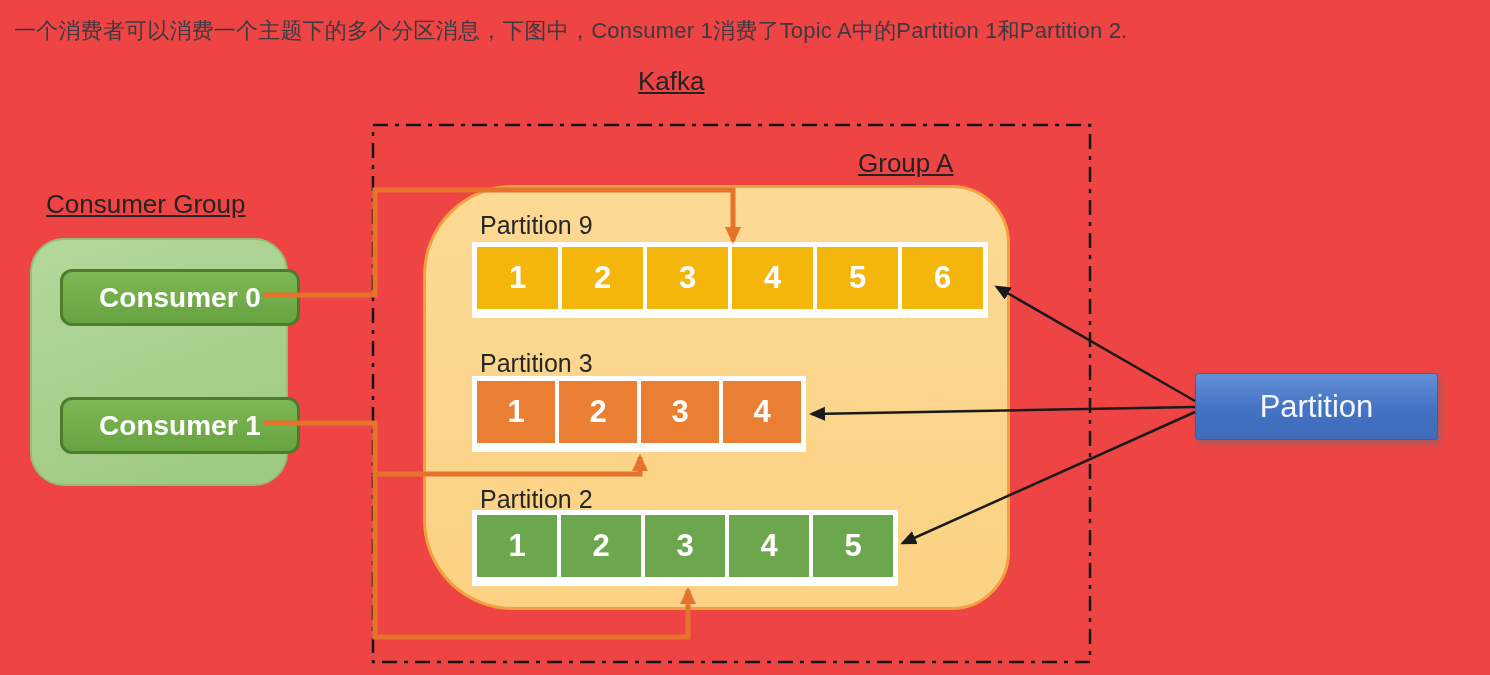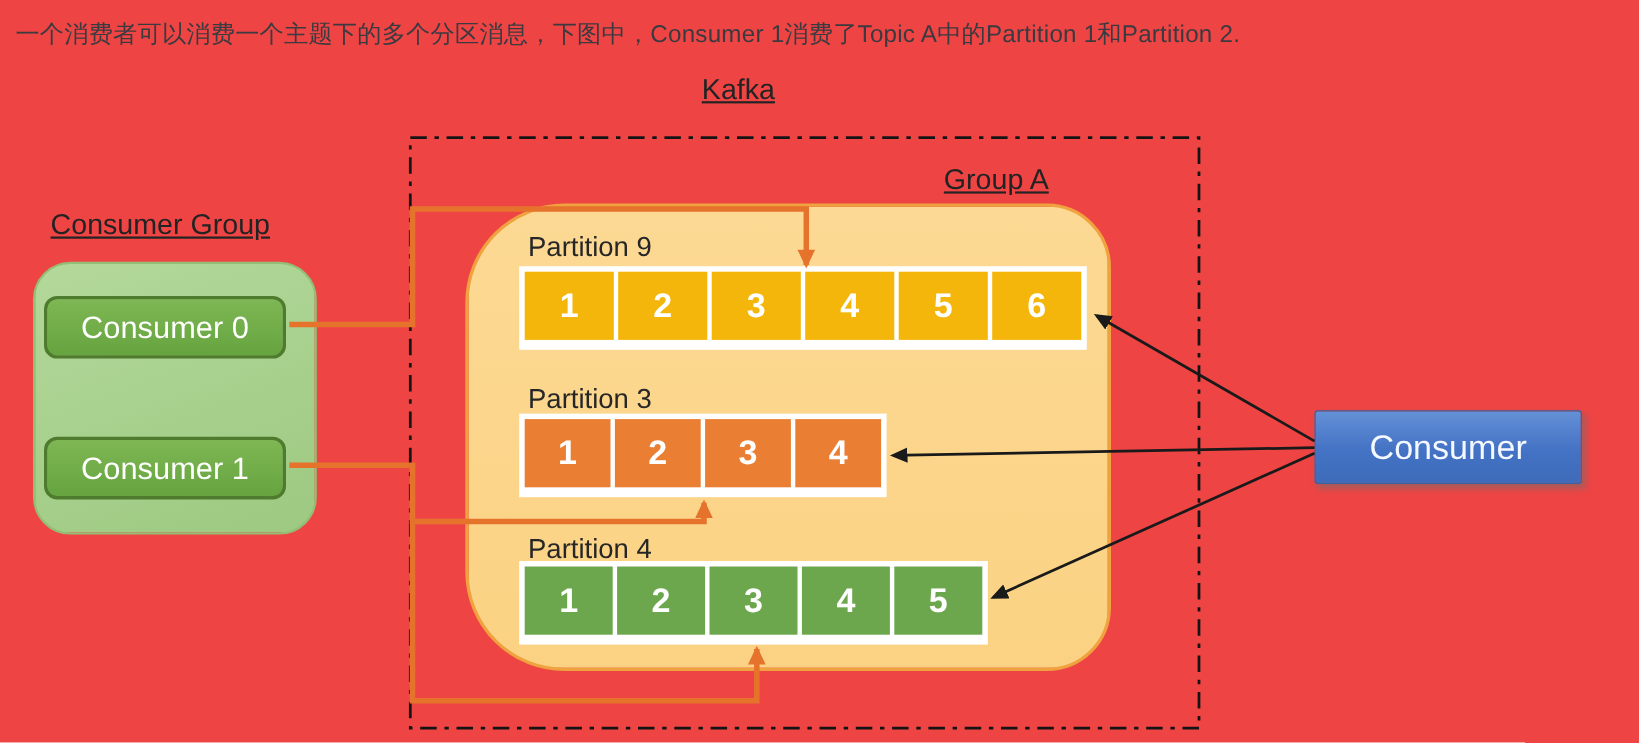--- a/index.html
+++ b/index.html
@@ -31,25 +31,25 @@
   .p0 .cell{width:81px;background:#f4b60b;}
   .p1 .cell{width:78px;background:#ea7e33;}
   .p2 .cell{width:80px;background:#6ca74d;}
   
   #cg-box{
     left:30px;top:238px;width:258px;height:248px;border-radius:34px;
     background:linear-gradient(160deg,#b3d89b 0%,#9dc981 100%);
     border:2px solid #93bf74;box-sizing:border-box;
   }
   .consumer-node{
-    position:absolute;left:8px;width:220px;height:57px;border-radius:12px;
+    position:absolute;left:28px;width:240px;height:57px;border-radius:12px;
     background:linear-gradient(180deg,#7eb754 0%,#66a440 100%);
     border:3px solid #4f7b2e;box-sizing:border-box;
     display:flex;align-items:center;justify-content:center;
-    color:#fff;font-size:28px;
+    color:#fff;font-size:28px;font-weight:bold;
   }
   #consumer-0{top:29px;}
   #consumer-1{top:157px;}
   
   #producer-node{
     left:1195px;top:373px;width:243px;height:67px;border-radius:3px;
     background:linear-gradient(180deg,#6490d6 0%,#4472c4 55%,#3e6cba 100%);
     border:1px solid #38619f;box-sizing:border-box;
     display:flex;align-items:center;justify-content:center;
     color:#f4f8ff;font-size:31px;
@@ -81,36 +81,36 @@
   </div>
 
   <div class="abs part-label" style="left:480px;top:349px;">Partition 3</div>
   <div class="abs strip p1" style="left:472px;top:376px;">
     <div class="cell">1</div>
     <div class="cell">2</div>
     <div class="cell">3</div>
     <div class="cell">4</div>
   </div>
 
-  <div class="abs part-label" style="left:480px;top:485px;">Partition 4</div>
+  <div class="abs part-label" style="left:480px;top:485px;">Partition 2</div>
   <div class="abs strip p2" style="left:472px;top:510px;">
     <div class="cell">1</div>
     <div class="cell">2</div>
     <div class="cell">3</div>
     <div class="cell">4</div>
     <div class="cell">5</div>
   </div>
 
   <div class="abs dia-label" id="cg-label">Consumer Group</div>
   <div class="abs" id="cg-box">
     <div class="consumer-node" id="consumer-0">Consumer 0</div>
     <div class="consumer-node" id="consumer-1">Consumer 1</div>
   </div>
 
-  <div class="abs" id="producer-node">Consumer</div>
+  <div class="abs" id="producer-node">Partition</div>
 
   <svg id="overlay" width="1490" height="675" viewBox="0 0 1490 675">
     <defs>
       <marker id="oarrow" markerUnits="userSpaceOnUse" markerWidth="20" markerHeight="20" refX="15" refY="9" orient="auto">
         <path d="M1,1 L18,9 L1,17 Z" fill="#e6732c"></path>
       </marker>
       <marker id="barrow" markerUnits="userSpaceOnUse" markerWidth="18" markerHeight="16" refX="13" refY="7" orient="auto">
         <path d="M0,0 L16,7 L0,14 Z" fill="#1a1a1a"></path>
       </marker>
     </defs>

